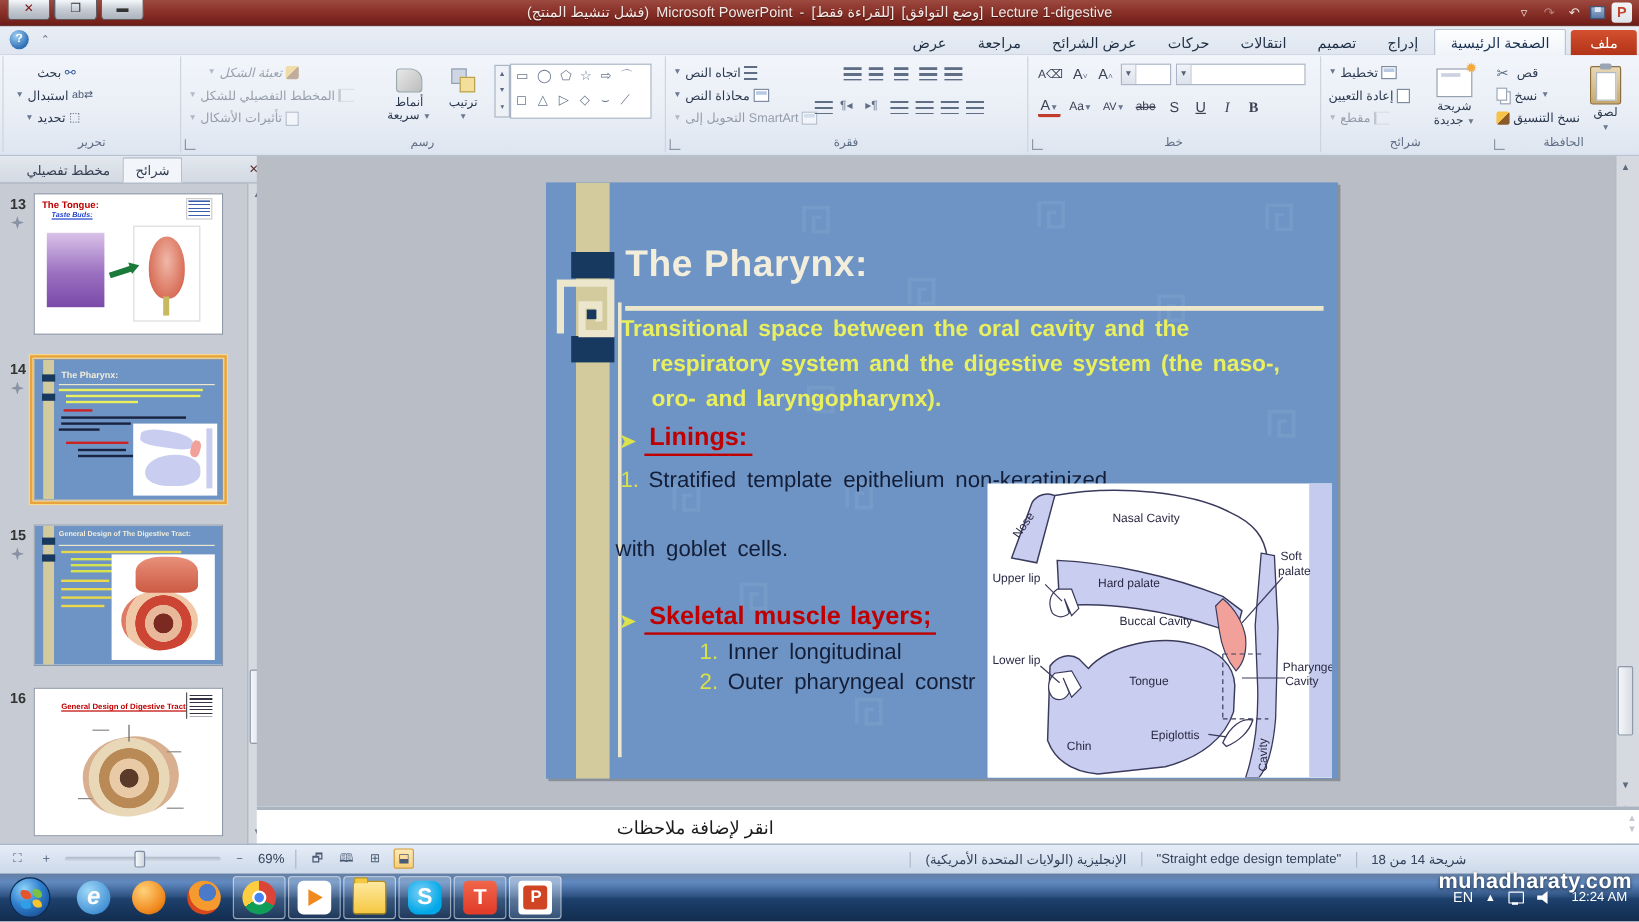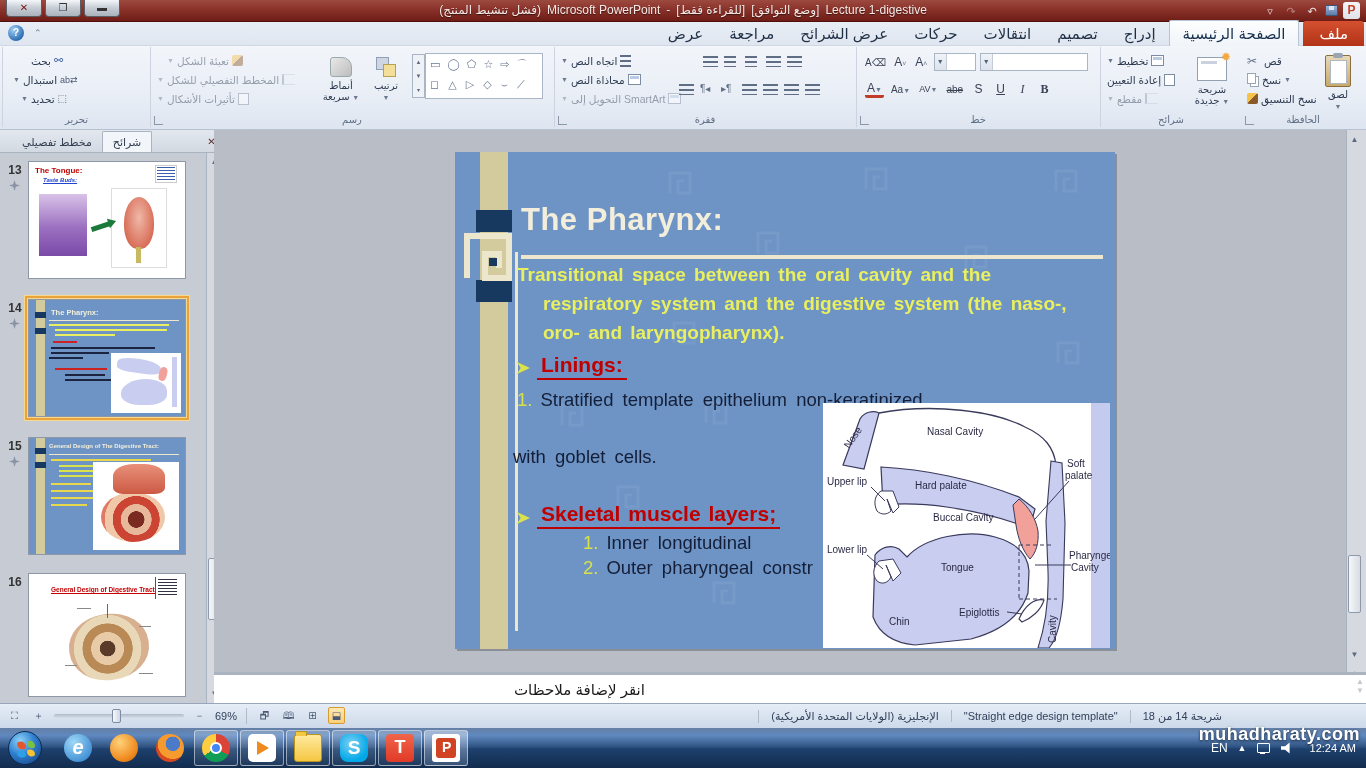--- a/index.html
+++ b/index.html
@@ -27,21 +27,21 @@
 
   
   .tabrow { position:absolute; left:0; top:22px; width:1366px; height:24px;
     background:linear-gradient(180deg,#e9eef5,#dfe6f0); border-bottom:1px solid #cfd8e4; }
   .help-zone { position:absolute; left:8px; top:3px; display:flex; gap:10px; align-items:center; }
   .help-orb { width:16px; height:16px; border-radius:50%;
     background:radial-gradient(circle at 35% 30%,#9fd0f5,#2f6fb4 70%); color:#fff; font-size:10px;
     font-weight:bold; text-align:center; line-height:16px; cursor:pointer; }
   .chev-up { color:#6b7a90; font-size:9px; cursor:pointer; }
   .tabs { position:absolute; right:2px; top:0; height:24px; display:flex; flex-direction:row; direction:rtl; align-items:flex-end; }
-  .tab { padding:4px 13px 3px; font-size:15px; color:#1f2f45; cursor:pointer; white-space:nowrap; }
+  .tab { padding:4px 13px 3px; font-size:12px; color:#1f2f45; cursor:pointer; white-space:nowrap; }
   .tab.file { background:linear-gradient(180deg,#d4502f,#b23318); color:#fff; border-radius:3px 3px 0 0;
     padding:4px 16px 3px; margin-left:4px; }
   .tab.active { background:linear-gradient(180deg,#fdfefe,#f0f4f9); border:1px solid #b9c4d4; border-bottom:none;
     border-radius:2px 2px 0 0; color:#17304f; }
 
   
   .ribbon { position:absolute; left:0; top:46px; width:1366px; height:84px;
     background:linear-gradient(180deg,#f2f5fa 0%,#e9eef6 60%,#dde5f0 100%);
     border-bottom:1px solid #b7c1d1; direction:ltr; }
   .rgroup { position:absolute; top:1px; height:80px; border-left:1px solid #cdd4df; }
@@ -325,21 +325,21 @@
         <div class="pic bars"></div>
         <div class="pic bars"></div>
         <div class="pic bars"></div>
         <div class="pic bars"></div>
       </div>
       <div class="launcher"></div>
       <div class="glabel">فقرة</div>
     </div>
 
     <div class="rgroup" style="left:150px; width:403px;">
-      <div class="smrow dis" style="left:16px; top:4px;">
+      <div class="smrow dis" style="left:22px; top:4px;font-style:italic;">
         <span class="caret">▼</span>
           <span>تعبئة الشكل</span>
         <span class="ic-brush"></span>
       </div>
       <div class="smrow dis" style="left:6px; top:23px;">
         <span class="caret">▼</span>
           <span>المخطط التفصيلي للشكل</span>
         <span class="ic-section"></span>
       </div>
       <div class="smrow dis" style="left:6px; top:42px;">

